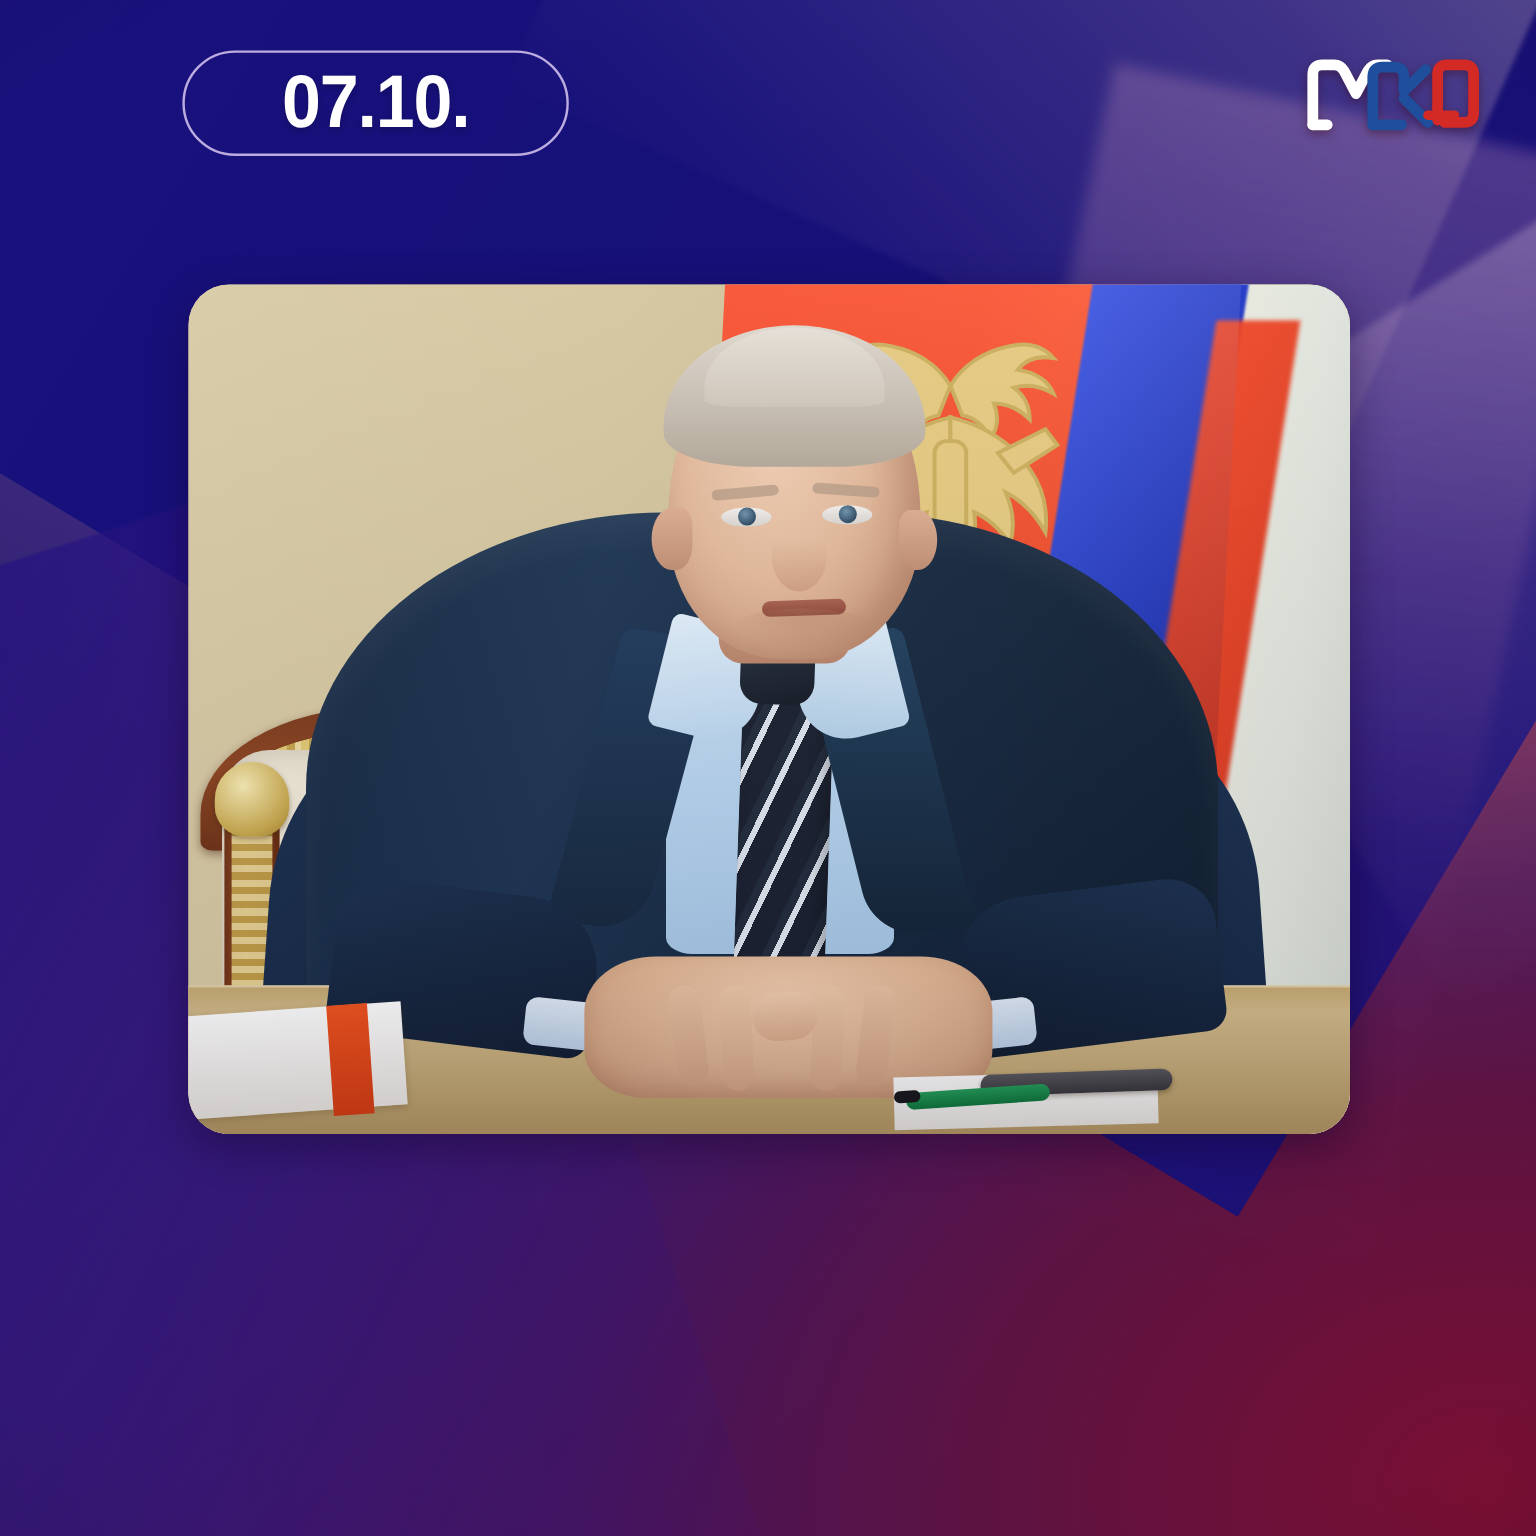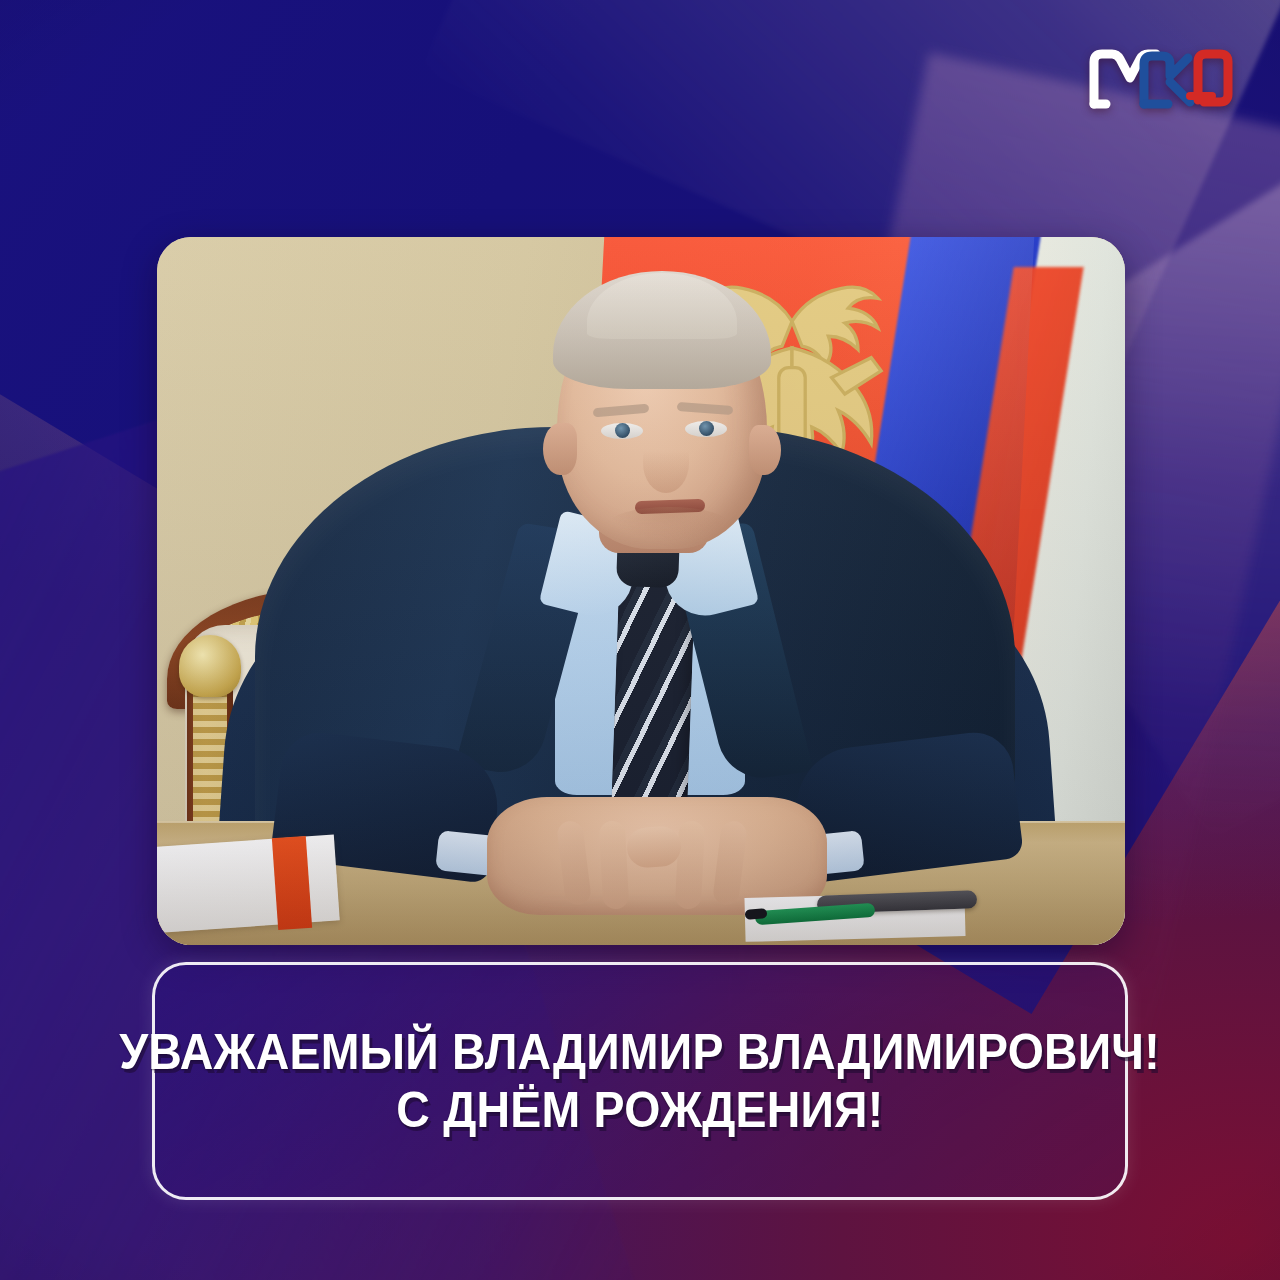--- a/index.html
+++ b/index.html
@@ -438,20 +438,23 @@
 
   <div class="bg-base"></div>
   <div class="bg-glow-tl"></div>
   <div class="bg-navy"></div>
   <div class="bg-navy2"></div>
   <div class="bg-sheen-a"></div>
   <div class="bg-sheen-b"></div>
   <div class="bg-sheen-c"></div>
   <div class="bg-vignette"></div>
 
+  <div class="date-badge">
+    <span class="date-badge-text">07.10.</span>
+  </div>
 
   <div class="logo">
     <svg viewBox="0 0 152 82">
 
       <path d="M8 66 L8 24 Q8 16 16 16 L26 16 Q31 16 34 21 L44 40 L54 21 Q57 16 62 16 L70 16" fill="none" stroke="#ffffff" stroke-width="9" stroke-linecap="round" stroke-linejoin="round"></path>
       <path d="M8 66 L20 66" fill="none" stroke="#ffffff" stroke-width="9" stroke-linecap="round"></path>
 
       <path d="M58 66 L58 26 Q58 18 66 18 L76 18 Q84 18 84 26 L84 38 L102 20" fill="none" stroke="#1f4f9c" stroke-width="9" stroke-linecap="round" stroke-linejoin="round"></path>
       <path d="M84 44 L104 64" fill="none" stroke="#1f4f9c" stroke-width="9" stroke-linecap="round"></path>
       <path d="M58 66 L82 66" fill="none" stroke="#1f4f9c" stroke-width="9" stroke-linecap="round"></path>
@@ -541,18 +544,14 @@
     <div class="ph paper-left"></div>
     <div class="ph paper-left-stripe"></div>
     <div class="ph paper-right"></div>
     <div class="ph marker"></div>
     <div class="ph pen-green"></div>
     <div class="ph pen-tip"></div>
 
     <div class="ph photo-grade"></div>
   </div>
 
-  <div class="caption-box">
-    <div class="caption-line">УВАЖАЕМЫЙ ВЛАДИМИР ВЛАДИМИРОВИЧ!</div>
-    <div class="caption-line">С ДНЁМ РОЖДЕНИЯ!</div>
-  </div>
 
 </div>
 
 </body></html>

